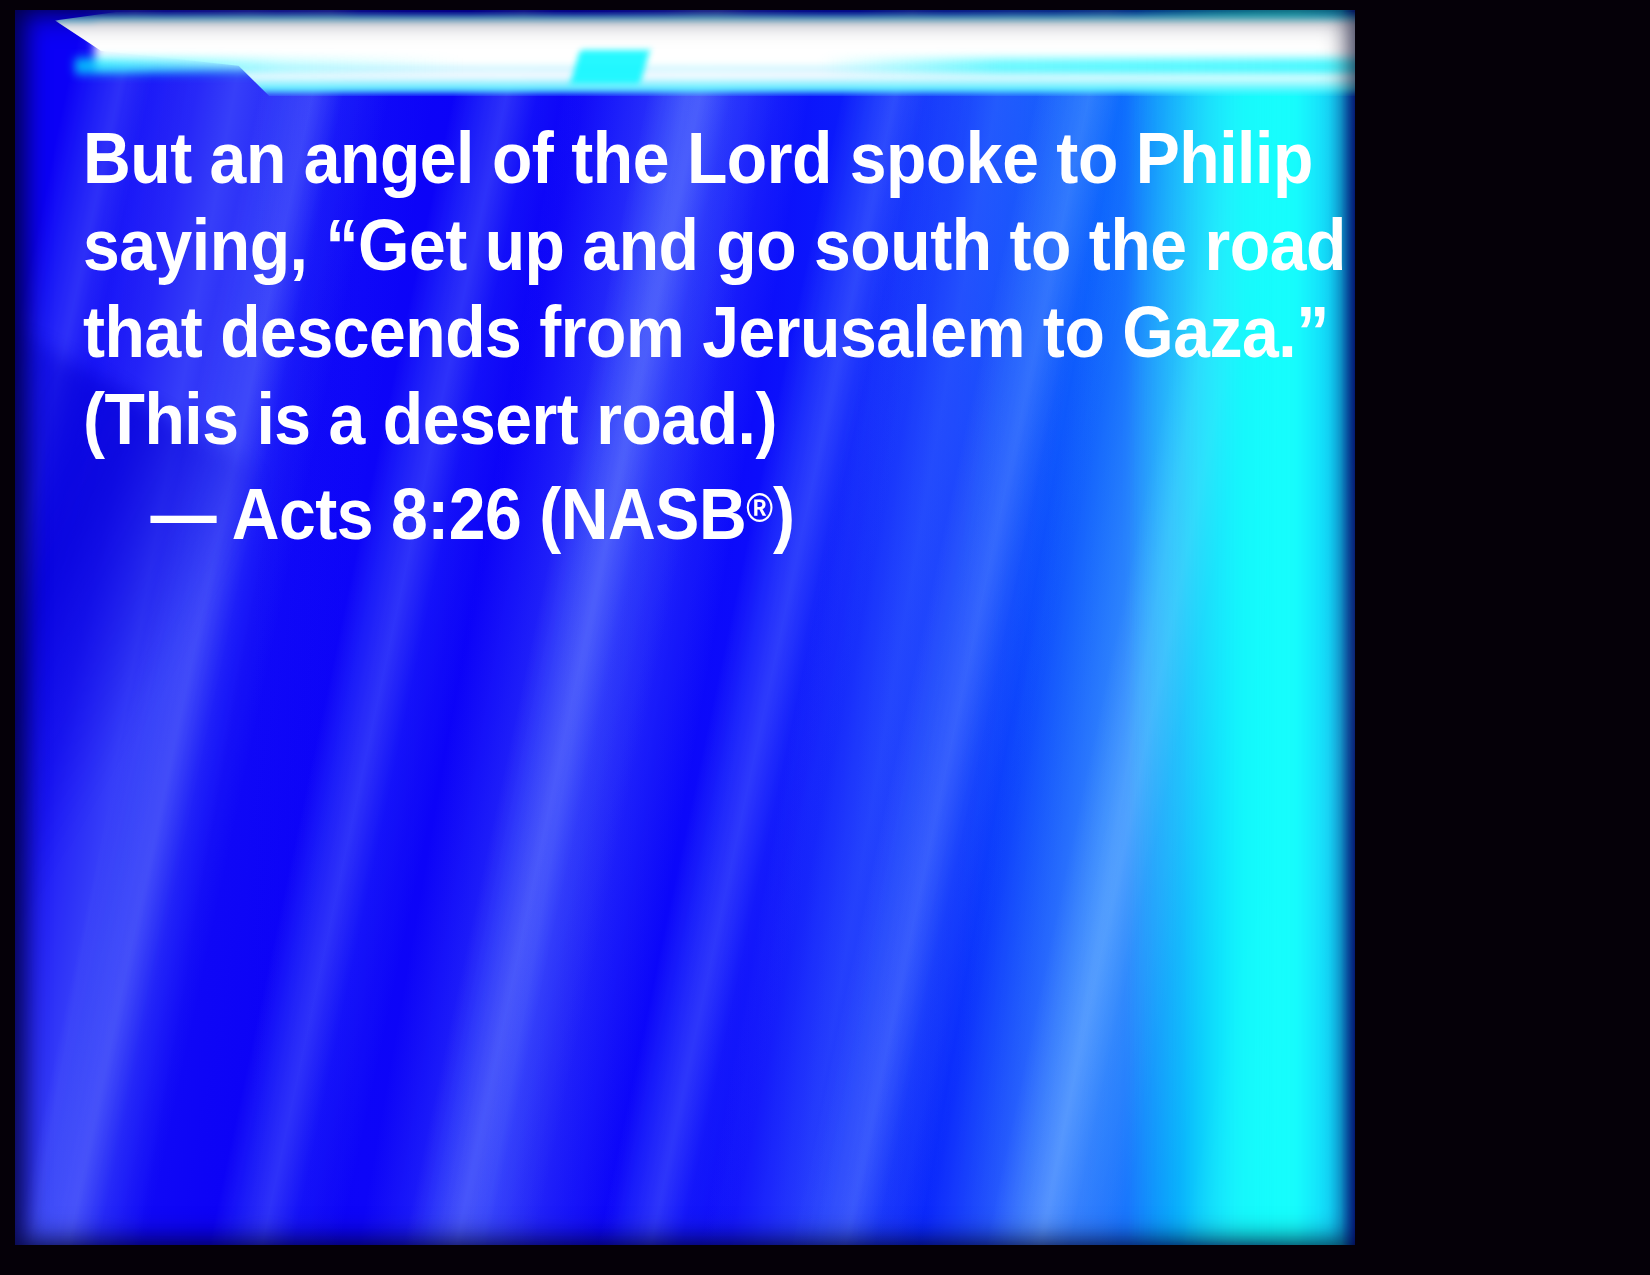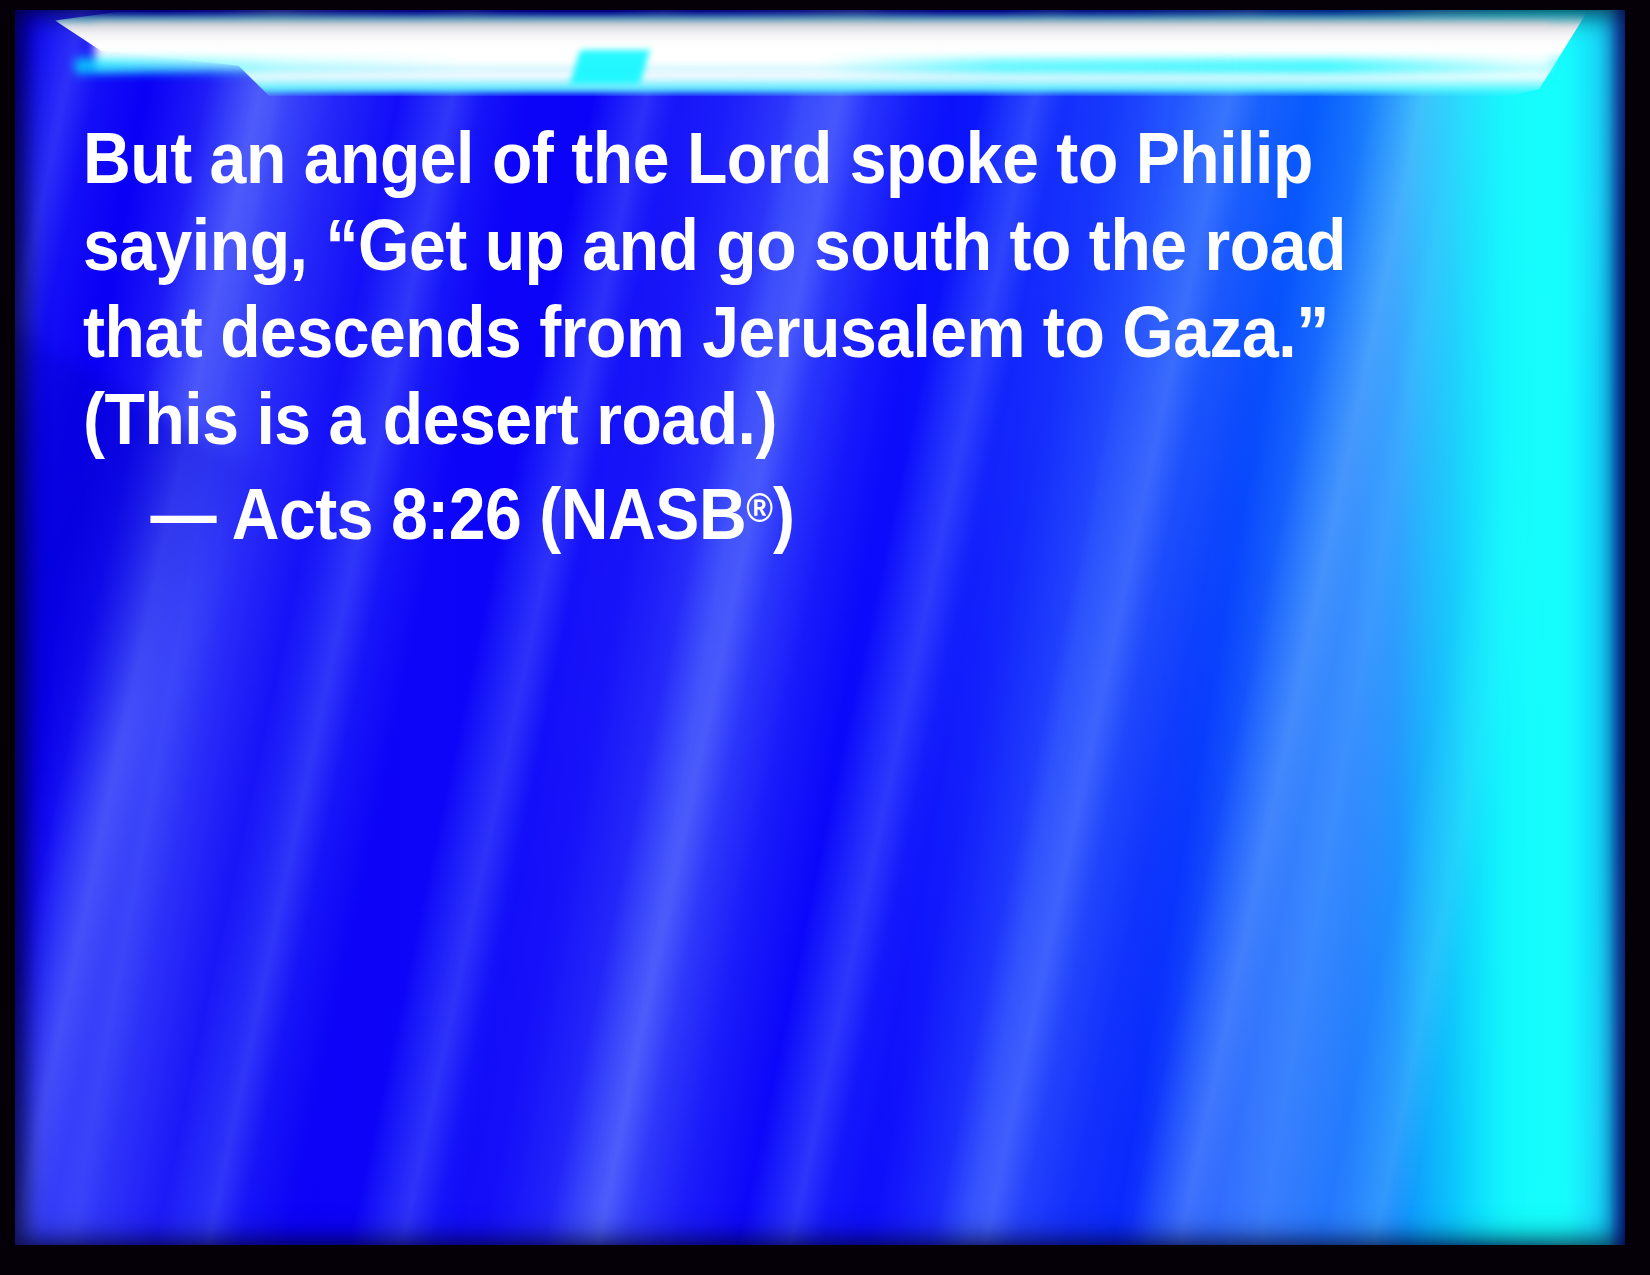--- a/index.html
+++ b/index.html
@@ -15,21 +15,21 @@
     background: #050008;
     overflow: hidden;
     font-family: "Liberation Sans", "DejaVu Sans", sans-serif;
   }
 
   
   #canvas {
     position: absolute;
     left: 15px;
     top: 10px;
-    width: 1610px;      
+    width: 1340px;      
     height: 1235px;     
     overflow: hidden;
     background: #404040;
   }
 
   
   .bg-base {
     position: absolute;
     inset: 0;
     background:

